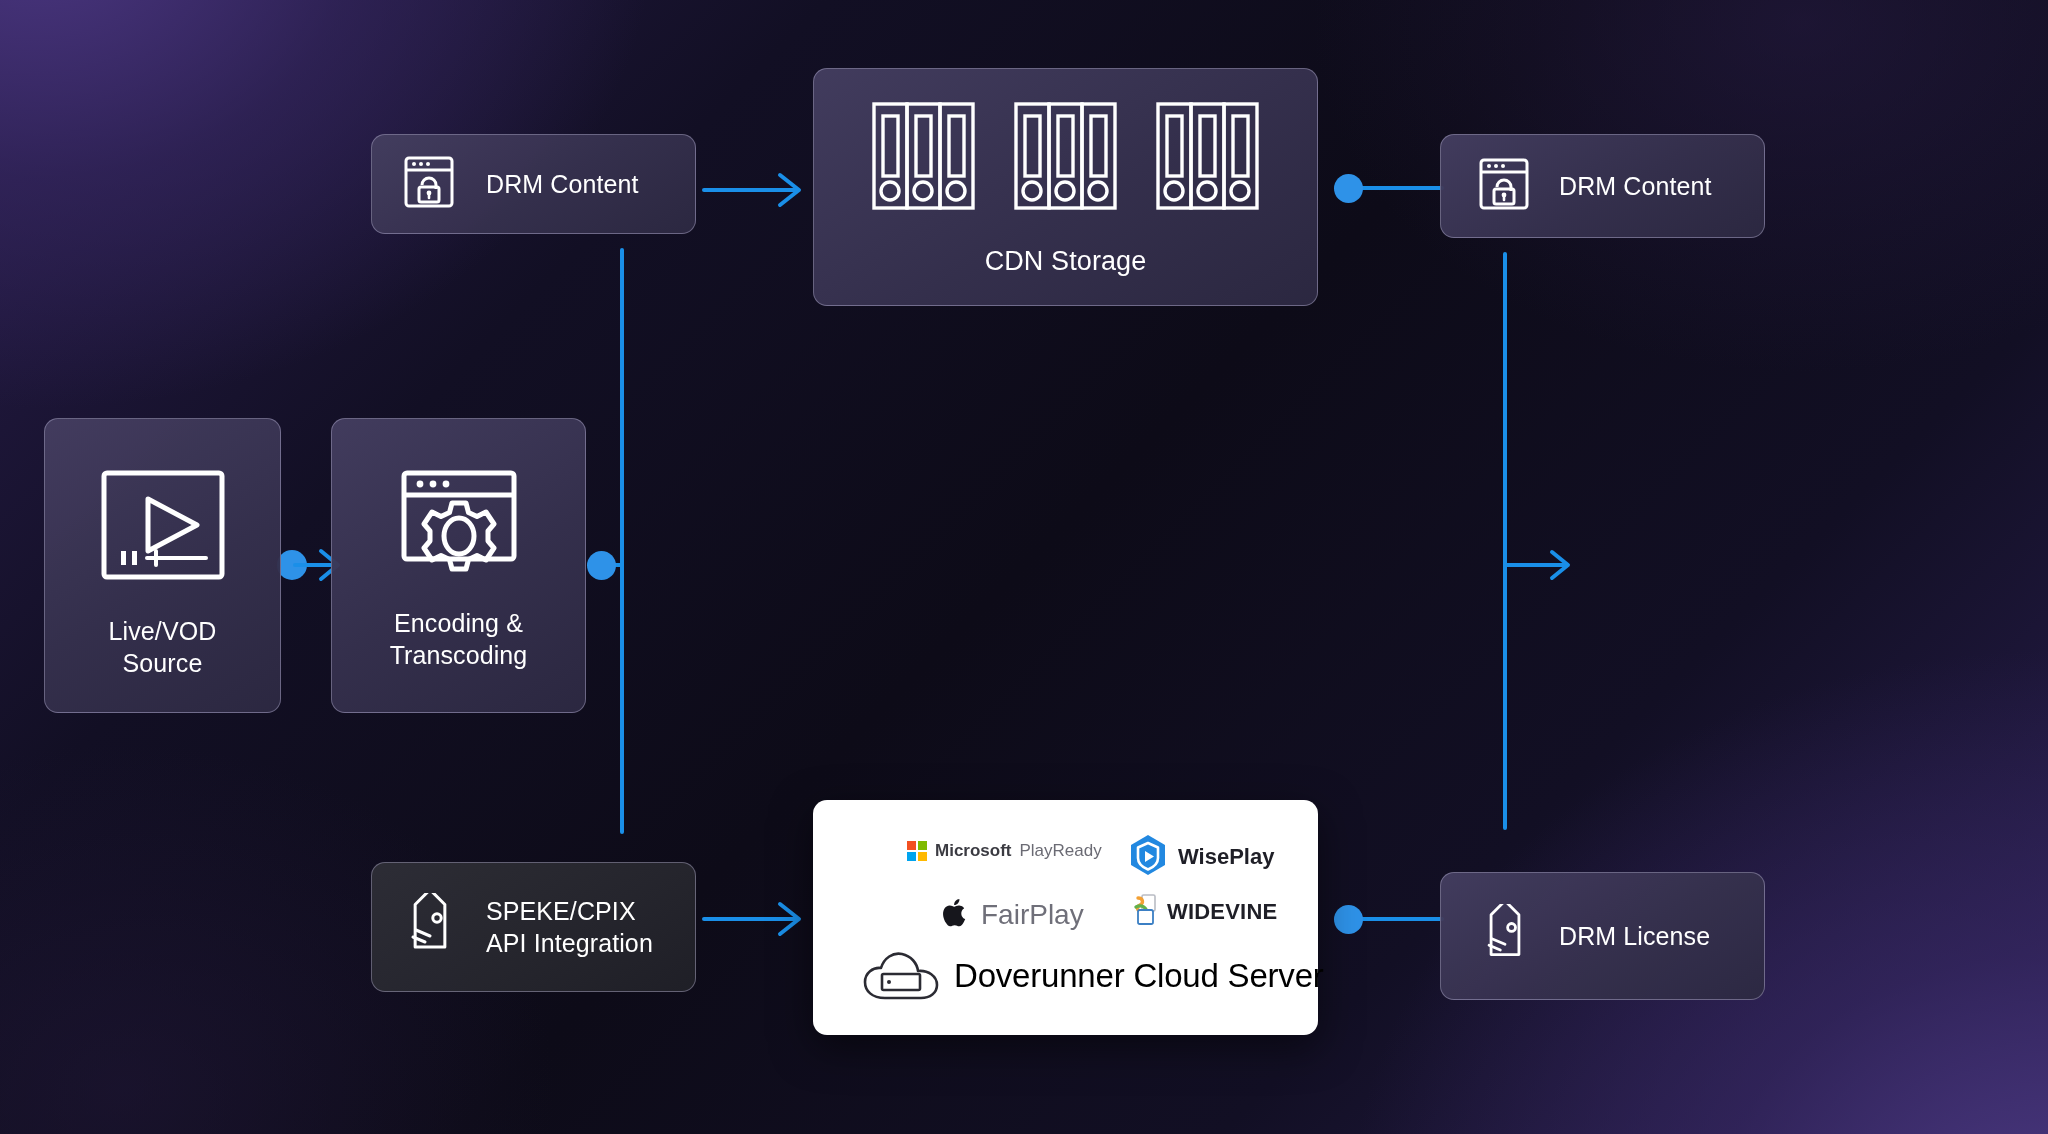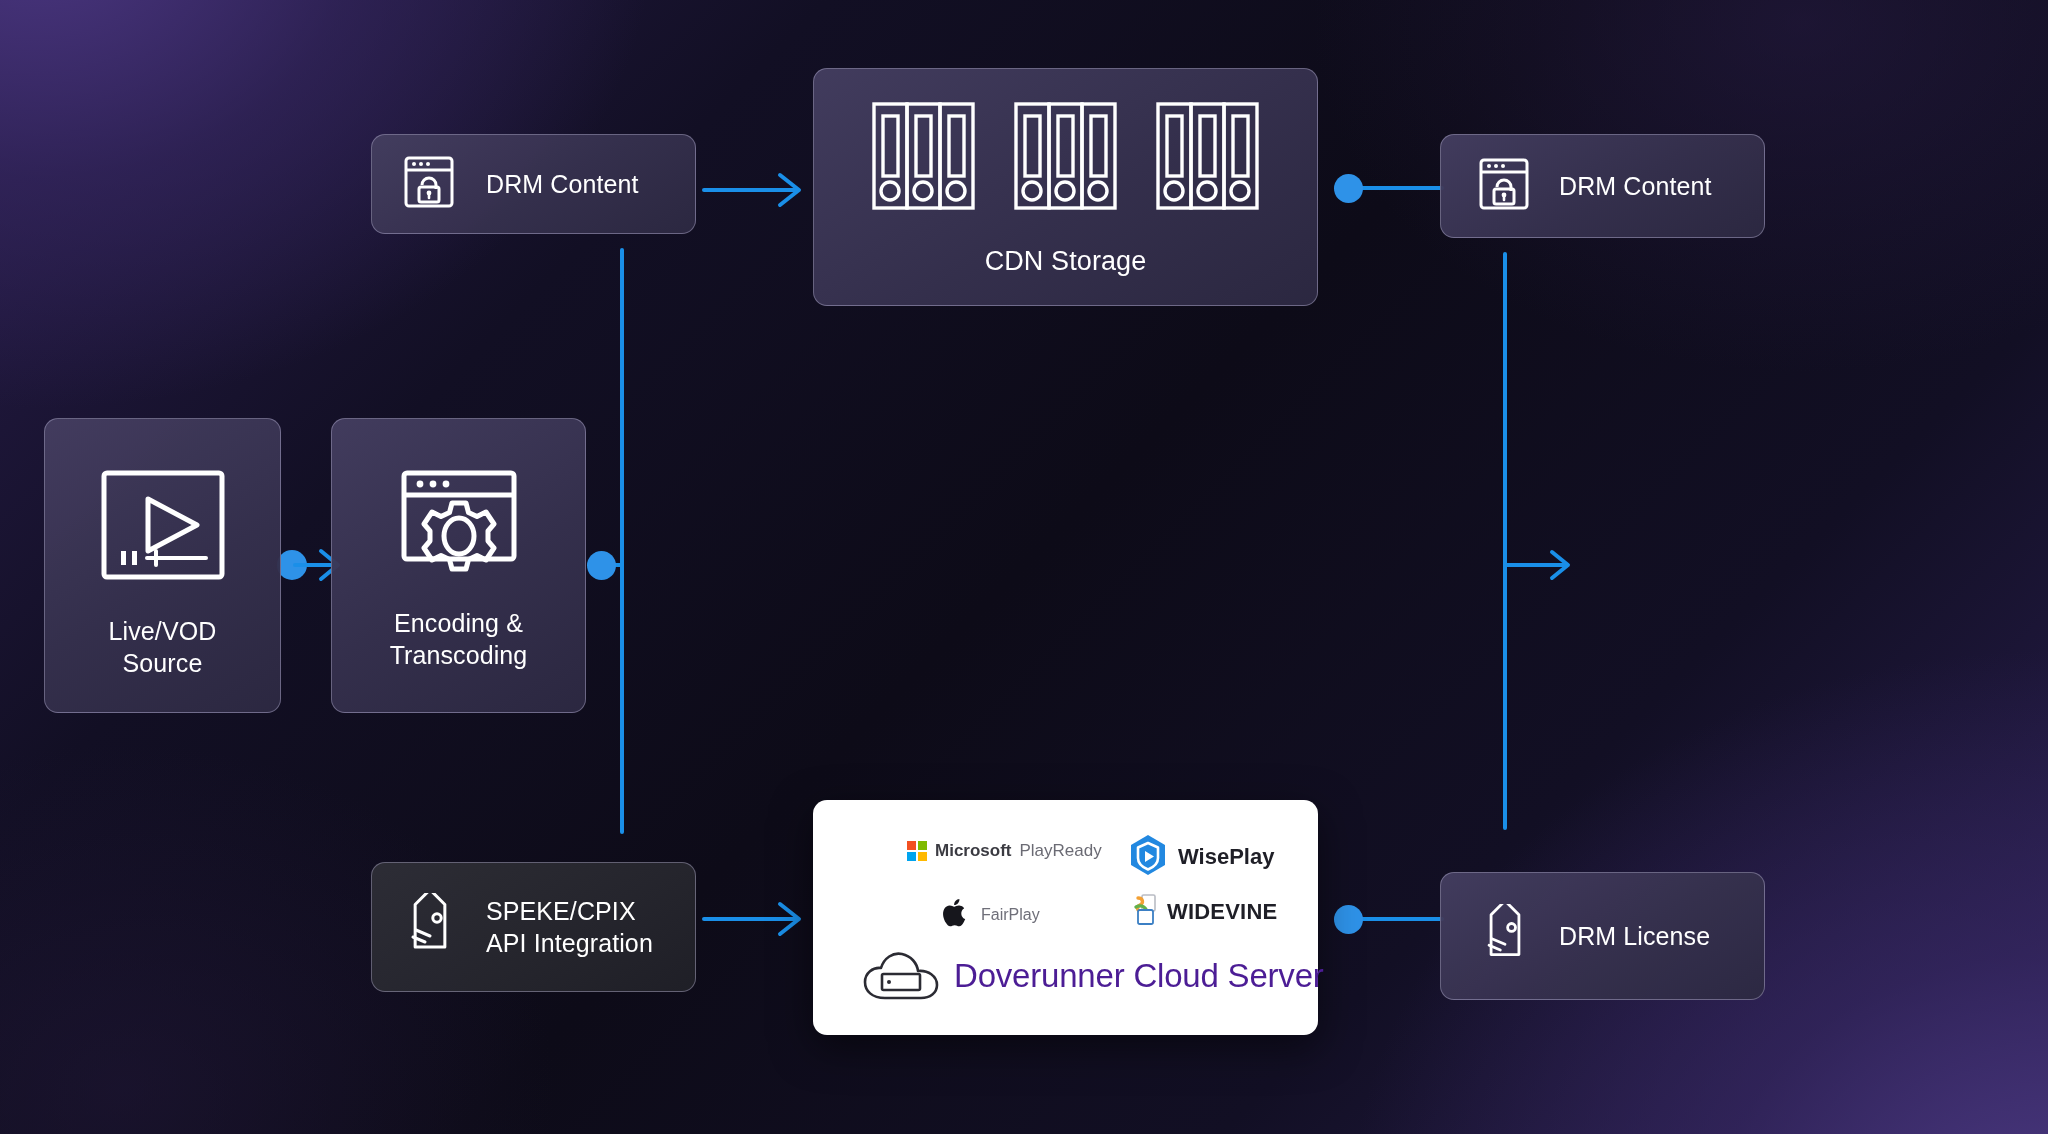--- a/index.html
+++ b/index.html
@@ -66,21 +66,21 @@
   }
   .logo-row { position: absolute; display: flex; align-items: center; padding-left: 16px; }
   .logo-text { font-family: "Liberation Sans", sans-serif; color: #2b2b33; }
 
   .ms-grid { width: 20px; height: 20px; display: grid; grid-template-columns: 1fr 1fr; grid-template-rows: 1fr 1fr; gap: 2px; }
   .ms-grid i { display: block; }
 
   #cloud-title {
     position: absolute;
     font-size: 33px;
-    color: #4c1d95;
+    color: #000000;
     letter-spacing: -0.2px;
     white-space: nowrap;
   }
 </style>
 </head>
 <body>
 
 <div id="stage">
 
   <svg class="conn" style="left:700px; top:164px;" width="120" height="52" viewBox="0 0 120 52">
@@ -288,21 +288,21 @@
 
     <div class="logo-row" style="left:112px; top:97px; gap:14px;">
       <span>
         <svg width="26" height="31" viewBox="0 0 26 31">
           <path fill="#16161c" d="M20.3,16.4c0-3.4,2.8-5.1,2.9-5.2c-1.6-2.3-4-2.6-4.9-2.7c-2.1-0.2-4.1,1.2-5.1,1.2
             c-1.1,0-2.7-1.2-4.4-1.2C6.5,8.6,4.4,9.9,3.2,12c-2.4,4.2-0.6,10.4,1.7,13.8c1.1,1.7,2.5,3.5,4.3,3.5c1.7-0.1,2.4-1.1,4.5-1.1
             c2.1,0,2.7,1.1,4.5,1.1c1.9,0,3-1.7,4.1-3.4c1.3-1.9,1.8-3.8,1.9-3.9C24,22,20.3,20.6,20.3,16.4z"></path>
           <path fill="#16161c" d="M17,6.2c0.9-1.1,1.6-2.7,1.4-4.2c-1.3,0.1-3,0.9-3.9,2c-0.8,1-1.6,2.6-1.4,4.1C14.6,8.2,16,7.3,17,6.2z"></path>
         </svg>
       </span>
-      <span class="logo-text" style="font-size:16px; font-weight:400; color:#6f6f79;text-align:right;">FairPlay</span>
+      <span class="logo-text" style="font-size:28px; font-weight:400; color:#6f6f79;text-align:right;">FairPlay</span>
     </div>
 
     <div class="logo-row" style="left:300px; top:93px; gap:4px;">
       <span>
         <svg width="34" height="34" viewBox="0 0 34 34">
           <rect x="13" y="2" width="13" height="16" rx="1.5" fill="none" stroke="#b9bcc4" stroke-width="1.6"></rect>
           <path d="M 9,5 c 5,0 6,5 2,7 c -4,2 -3,6 1,6" fill="none" stroke="#f3a034" stroke-width="3.4" stroke-linecap="round"></path>
           <path d="M 7,14 c 6,-3 11,1 10,5" fill="none" stroke="#62b14b" stroke-width="3.4" stroke-linecap="round"></path>
           <rect x="9" y="17" width="15" height="14" rx="1.8" fill="#ffffff" stroke="#3b7fc4" stroke-width="1.8"></rect>
         </svg>

